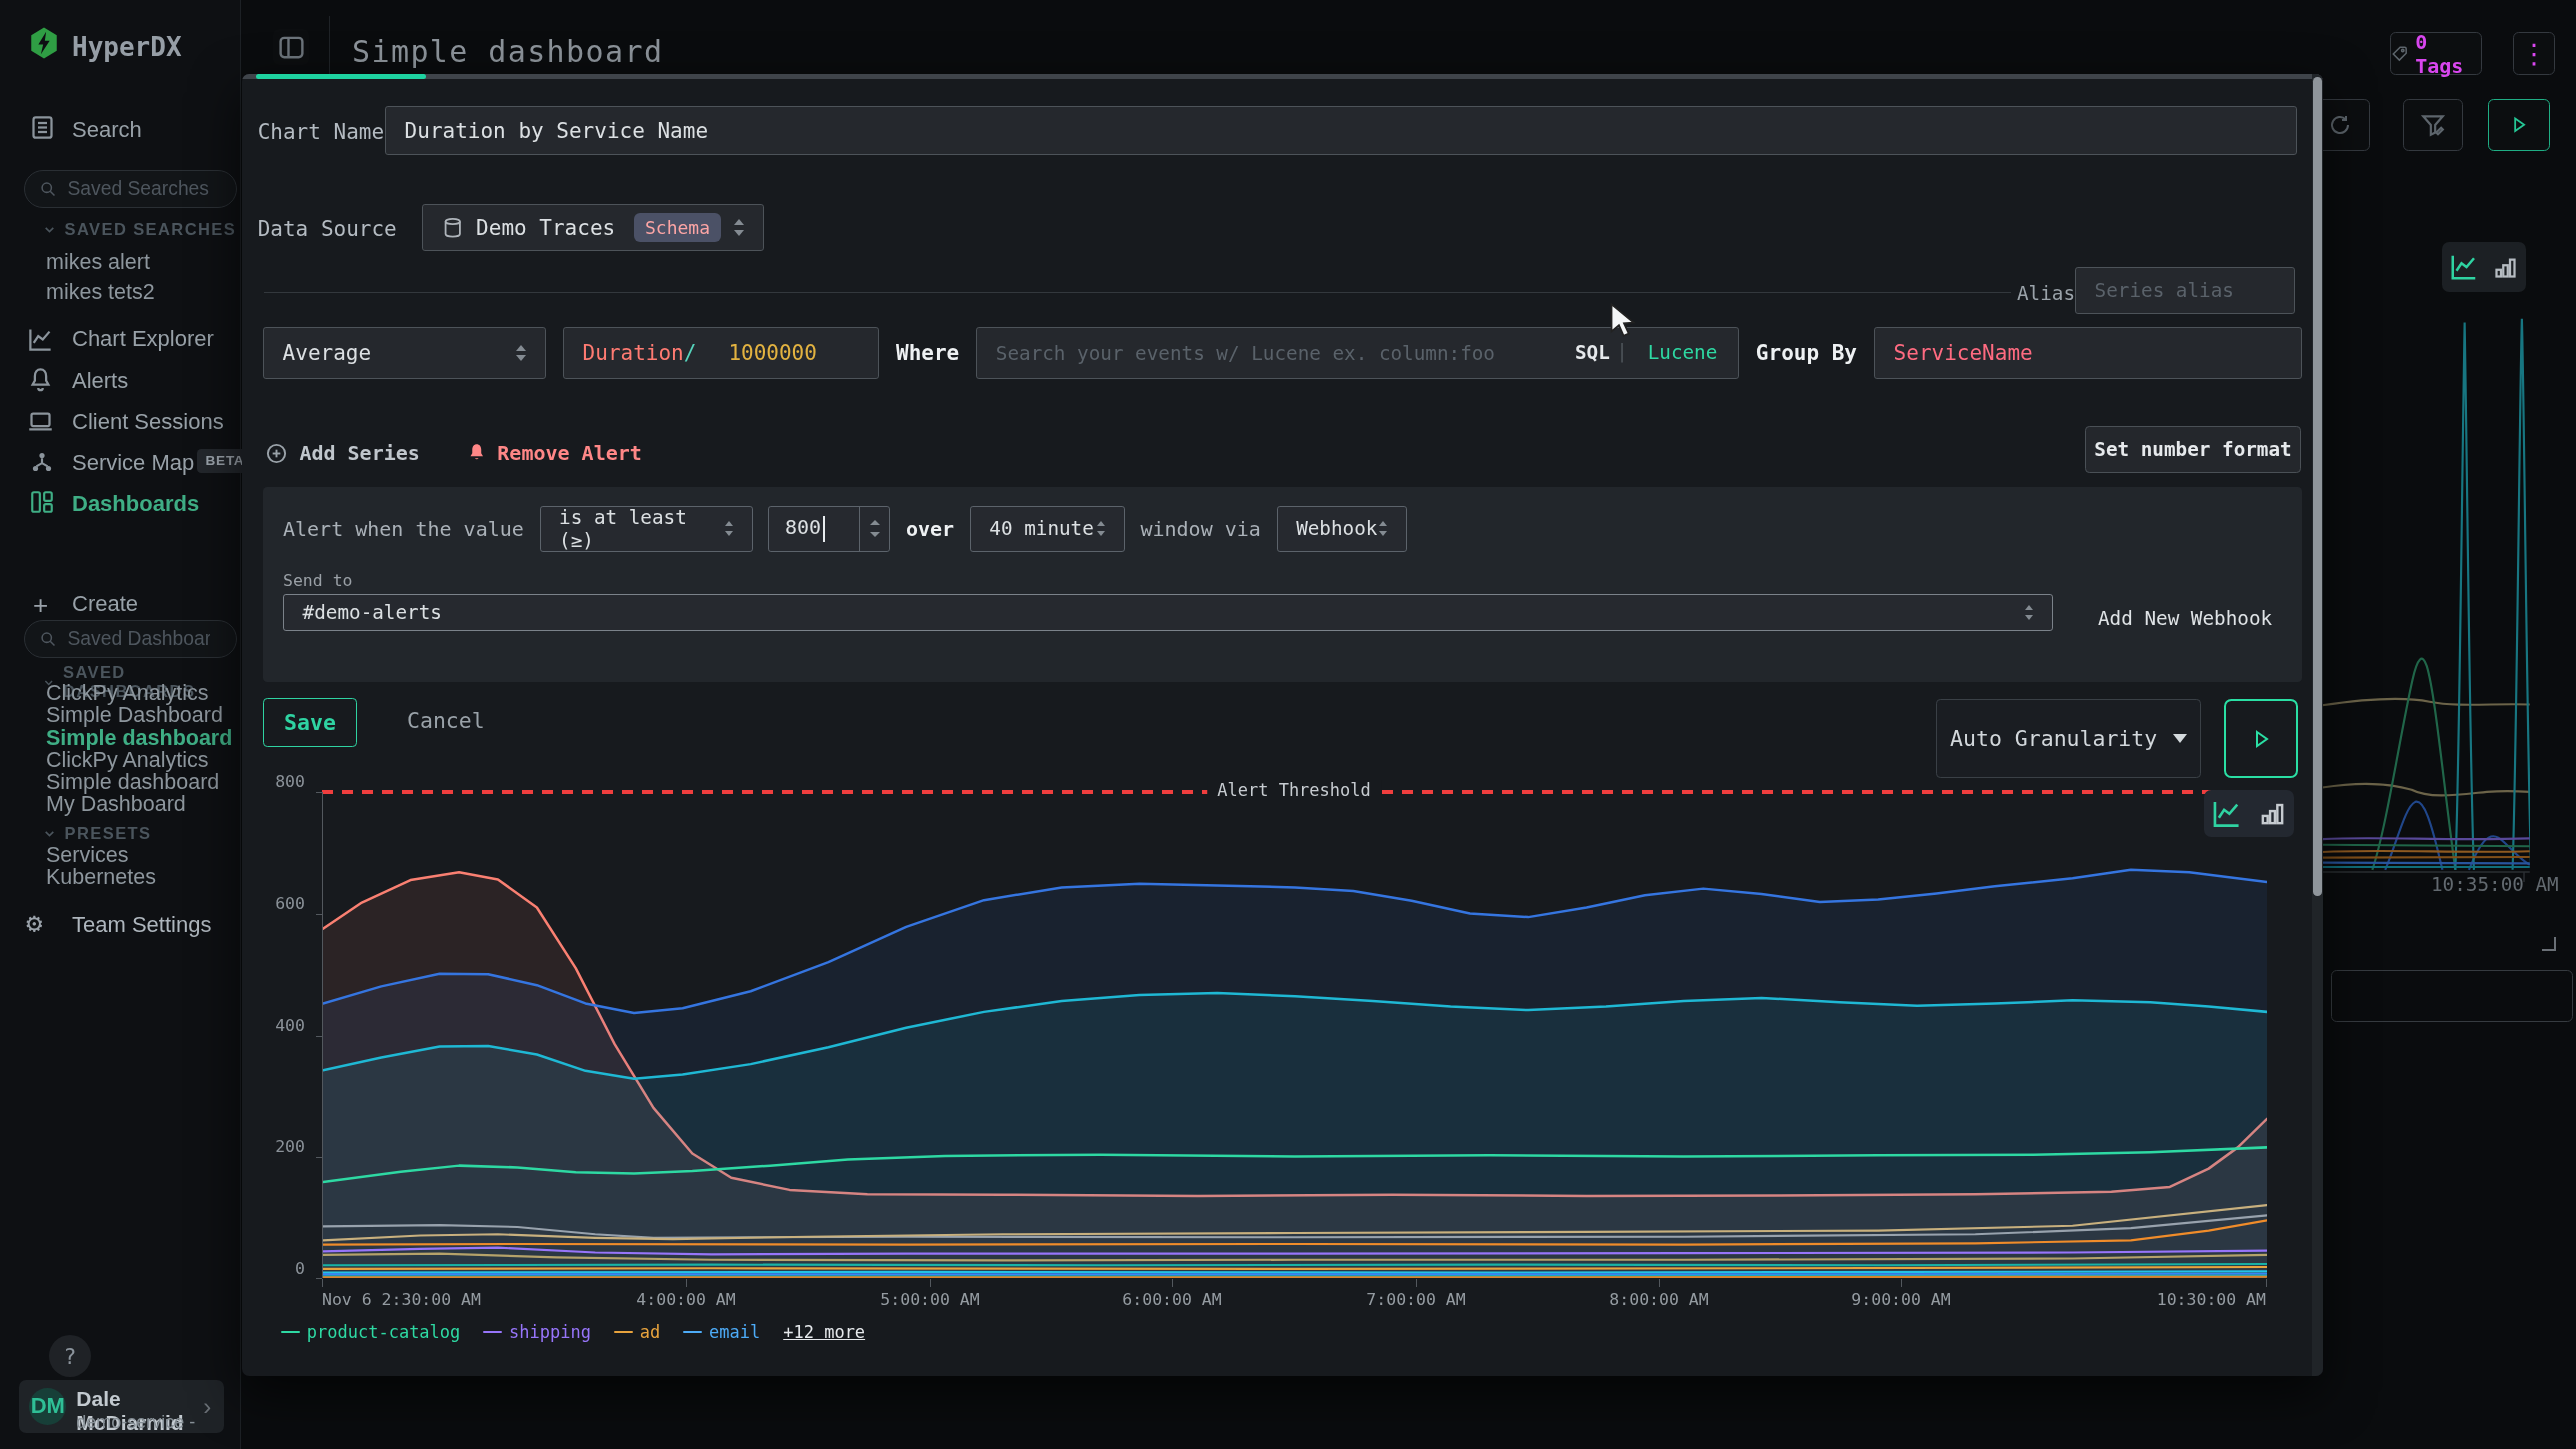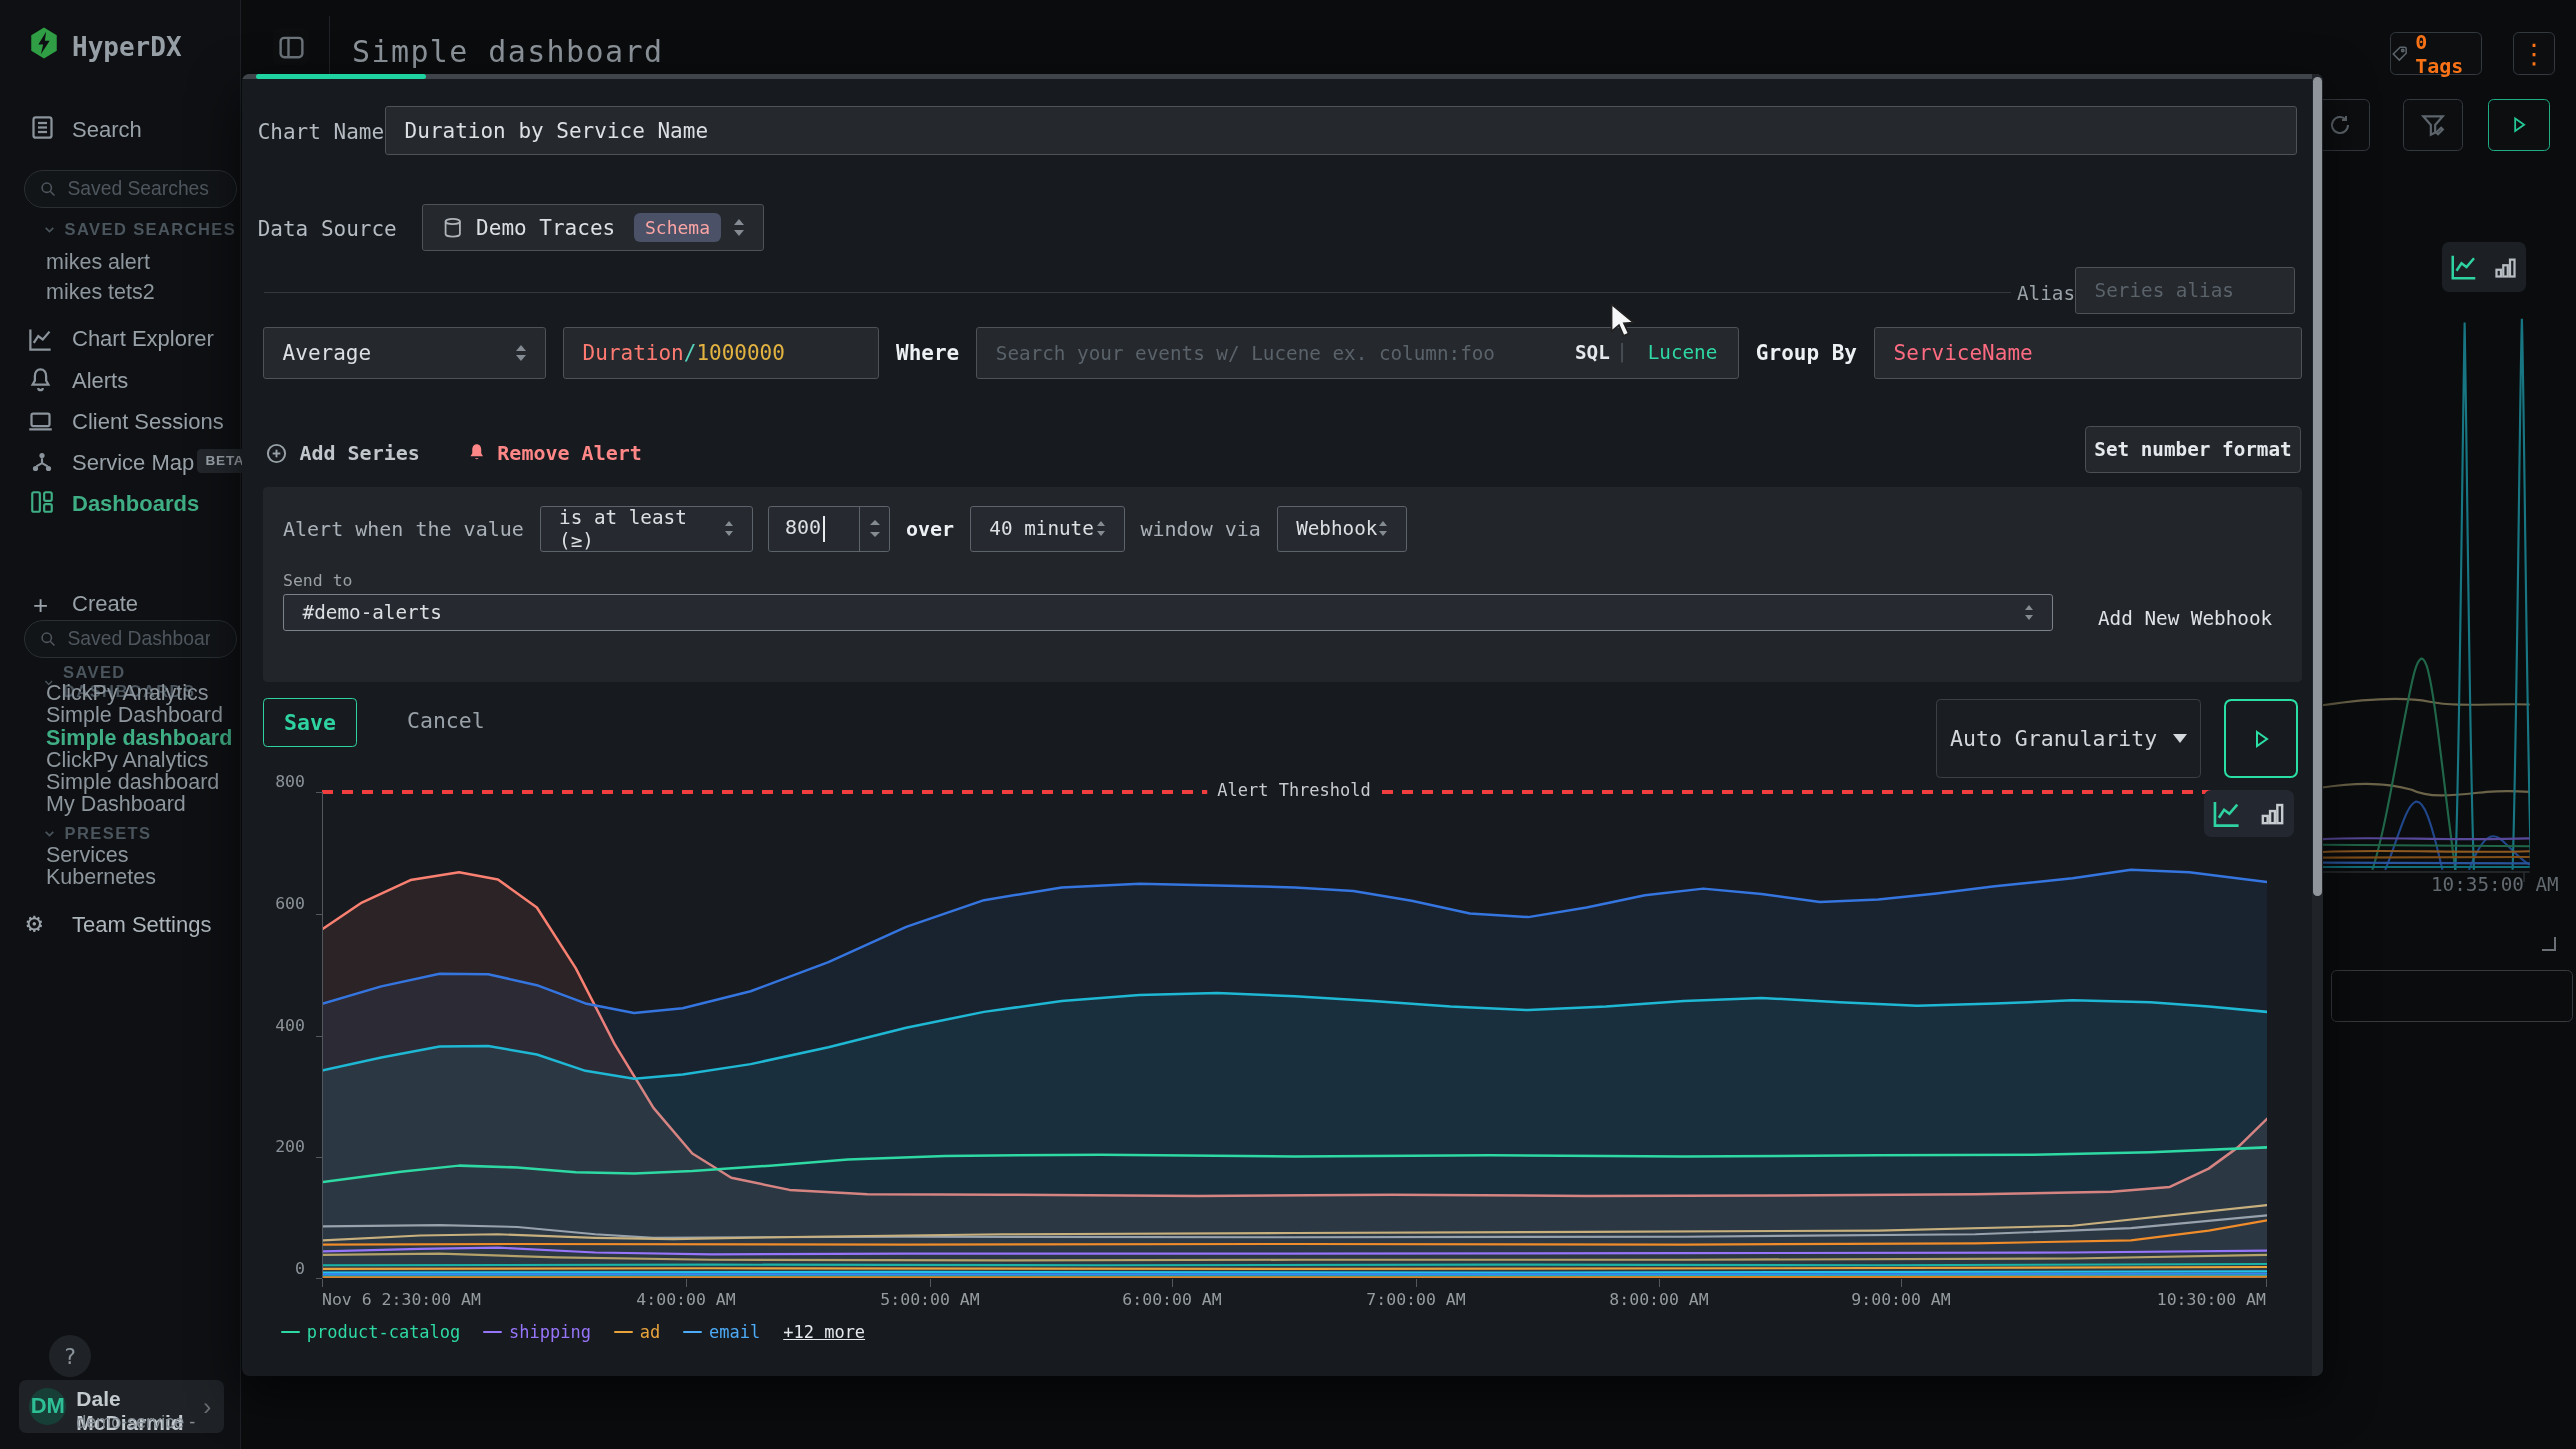--- a/index.html
+++ b/index.html
@@ -26,21 +26,21 @@
   .green{color:#3fae85}
   #user-card{left:19.3px;top:1380px;width:205px;height:53px;background:#1f2327;border-radius:7.2px;cursor:pointer}
   #avatar{left:10px;top:7.9px;width:37px;height:37px;border-radius:50%;background:#173f38;
     color:#2fbf96;font-weight:bold;font-size:22px;display:flex;align-items:center;justify-content:center;
     font-family:"Liberation Sans",sans-serif}
   #help-btn{left:49px;top:1335px;width:42px;height:42px;border-radius:50%;background:#1f2226;
     color:#8b949c;font-size:21.5px;display:flex;align-items:center;justify-content:center;cursor:pointer}
 
   
   #topbar-title{left:352px;top:34px;font-size:30px;color:#8d949b;letter-spacing:1.4px}
-  .top-btn{border:0.7px solid #34393f;border-radius:5.7px;color:#f97316;display:flex;
+  .top-btn{border:0.7px solid #34393f;border-radius:5.7px;color:#d946ef;display:flex;
     align-items:center;justify-content:center;gap:6px;cursor:pointer;background:#0c0e10}
   .icon-stroke{stroke:#5d656c;fill:none;stroke-width:2}
 
   
   #bg-strip{position:absolute;inset:0;z-index:1}
   #bg-toggle{left:2442px;top:242px;width:84px;height:50px;background:#1c2024;border-radius:7.2px;
     display:flex;align-items:center;justify-content:center;gap:13px}
   #bg-chart{opacity:.62}
   #bg-timestamp{left:2431px;top:873px;font-size:19.3px;color:#62696f}
   #bg-resize{left:2542px;top:937px;width:14.3px;height:14.3px;border-right:2.9px solid #6a7076;
@@ -332,21 +332,21 @@
     <div class="inp sel" style="width:283px;height:52px">
       <span>Average</span>
       <span class="updown">
           <i class="up"></i>
           <i class="dn"></i>
         </span>
     </div>
     <div class="inp" style="width:316px;height:52px">
       <span style="color: rgb(255, 123, 114);">Duration</span>
         <span style="color: rgb(86, 212, 188);">/</span>
-        <span style="color: rgb(227, 179, 65);">1000000</span>
+        <span style="color: rgb(227, 179, 65); margin-left: 32px;">1000000</span>
     </div>
     <div class="m-label bold" style="color:#eef1f3">Where</div>
     <div style="flex:1;position:relative;height:52px">
       <input class="inp" style="width: 100%; height: 52px; font-size: 19.3px; padding-right: 236px;" placeholder="Search your events w/ Lucene ex. column:foo">
       <span class="abs" style="right:129px;top:14.3px;font-size:19.3px;color:#e6e9ec;font-weight:bold;cursor:pointer">SQL</span>
       <span class="abs" style="right:111px;top:13px;font-size:19.3px;color:#4d5359">|</span>
       <span class="abs" style="right: 21.5px; top: 14.3px; font-size: 19.3px; cursor: pointer; color: rgb(46, 217, 163);">Lucene</span>
     </div>
     <div class="m-label bold" style="color:#eef1f3">Group By</div>
     <div class="inp" style="width:428px;height:52px">

